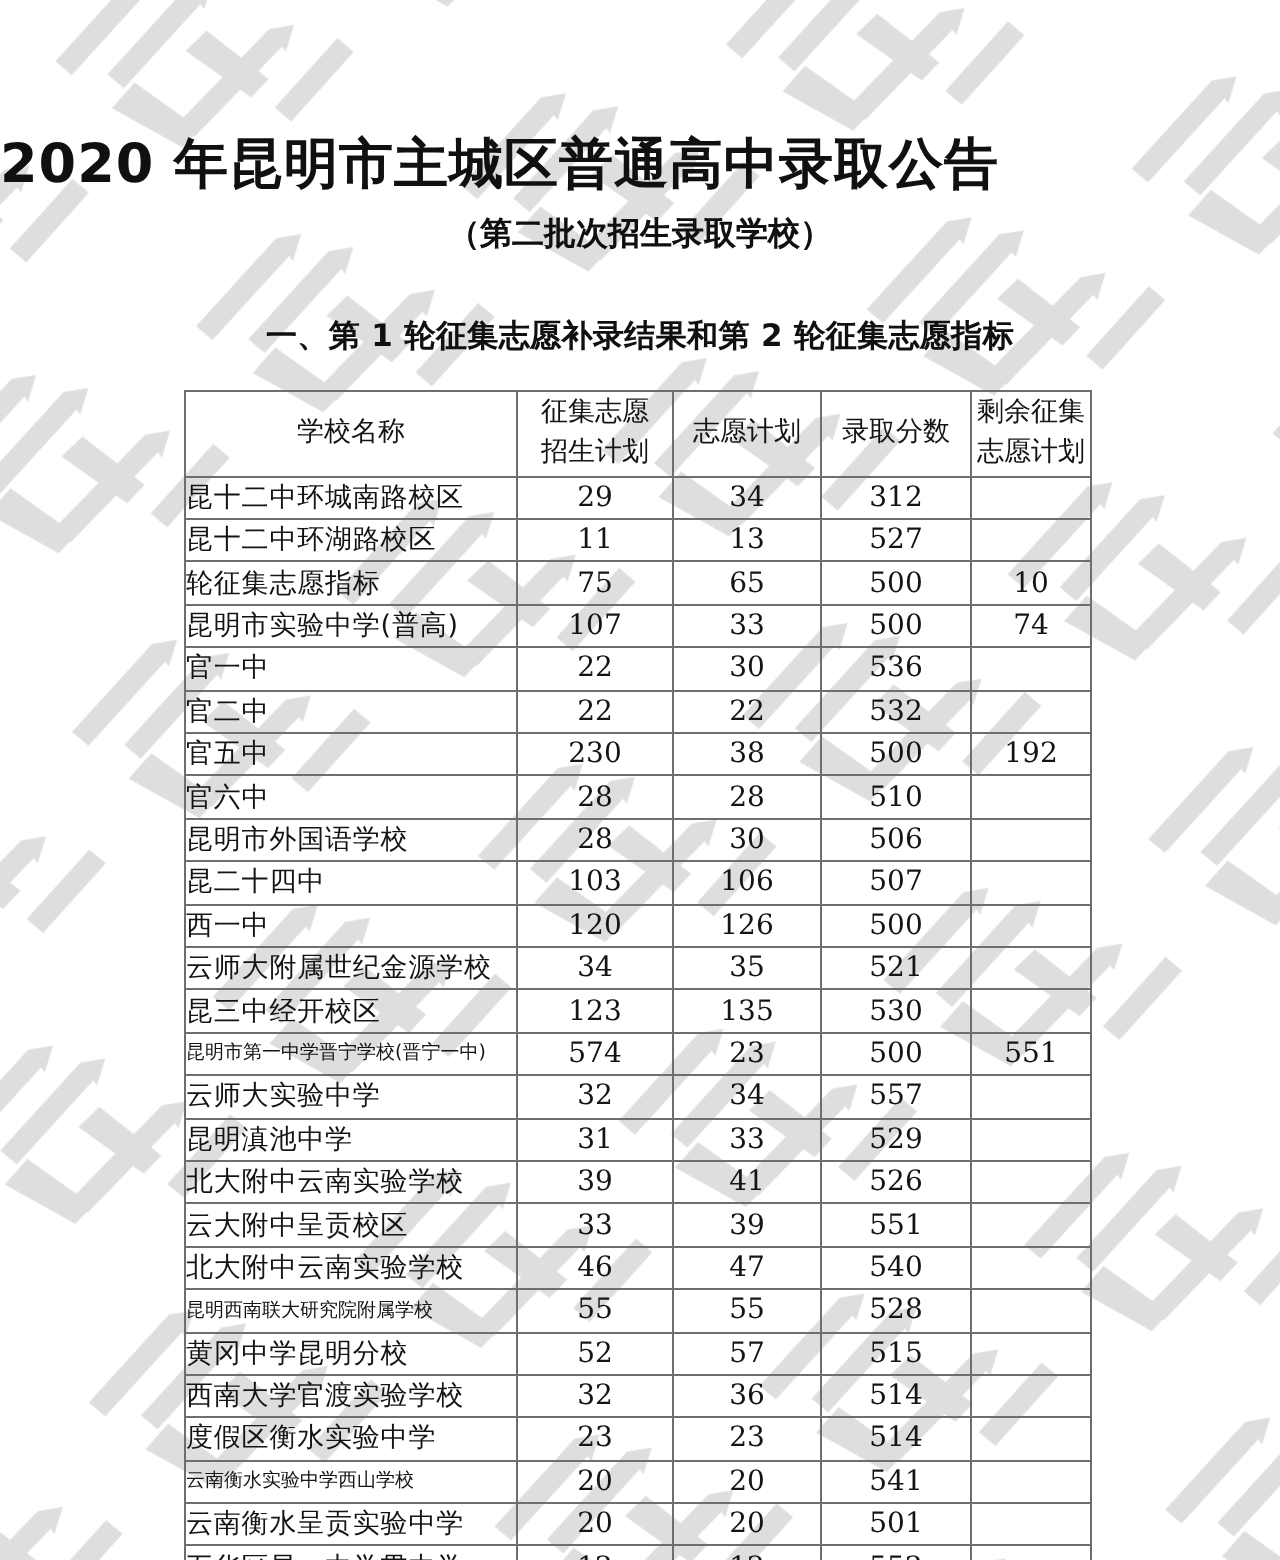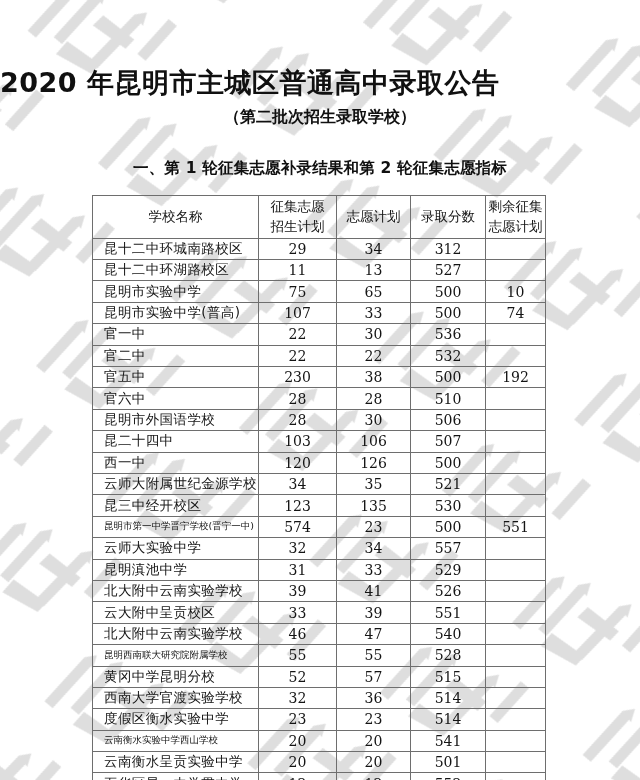--- a/index.html
+++ b/index.html
@@ -107,21 +107,21 @@
     font-size: 13.5px;
     line-height: 1.45;
   }
   table#results-table thead th .hdr-2 {
     display: block;
     white-space: nowrap;
   }
 
   table#results-table tbody td.cell-name {
     text-align: left;
-    padding-left: 11px;
+    padding-left: 0;
     padding-right: 3px;
     white-space: nowrap;
     letter-spacing: 0.4px;
   }
   table#results-table tbody td.cell-name.squeeze {
     font-size: 9.5px;
     letter-spacing: 0;
   }
   table#results-table tbody td.cell-num {
     text-align: center;
@@ -201,21 +201,21 @@
             <td class="cell-num"></td>
           </tr>
           <tr>
             <td class="cell-name">昆十二中环湖路校区</td>
             <td class="cell-num">11</td>
             <td class="cell-num">13</td>
             <td class="cell-num">527</td>
             <td class="cell-num"></td>
           </tr>
           <tr>
-            <td class="cell-name">昆明市实验中学</td>
+            <td class="cell-name">轮征集志愿指标</td>
             <td class="cell-num">75</td>
             <td class="cell-num">65</td>
             <td class="cell-num">500</td>
             <td class="cell-num">10</td>
           </tr>
           <tr>
             <td class="cell-name">昆明市实验中学(普高)</td>
             <td class="cell-num">107</td>
             <td class="cell-num">33</td>
             <td class="cell-num">500</td>

